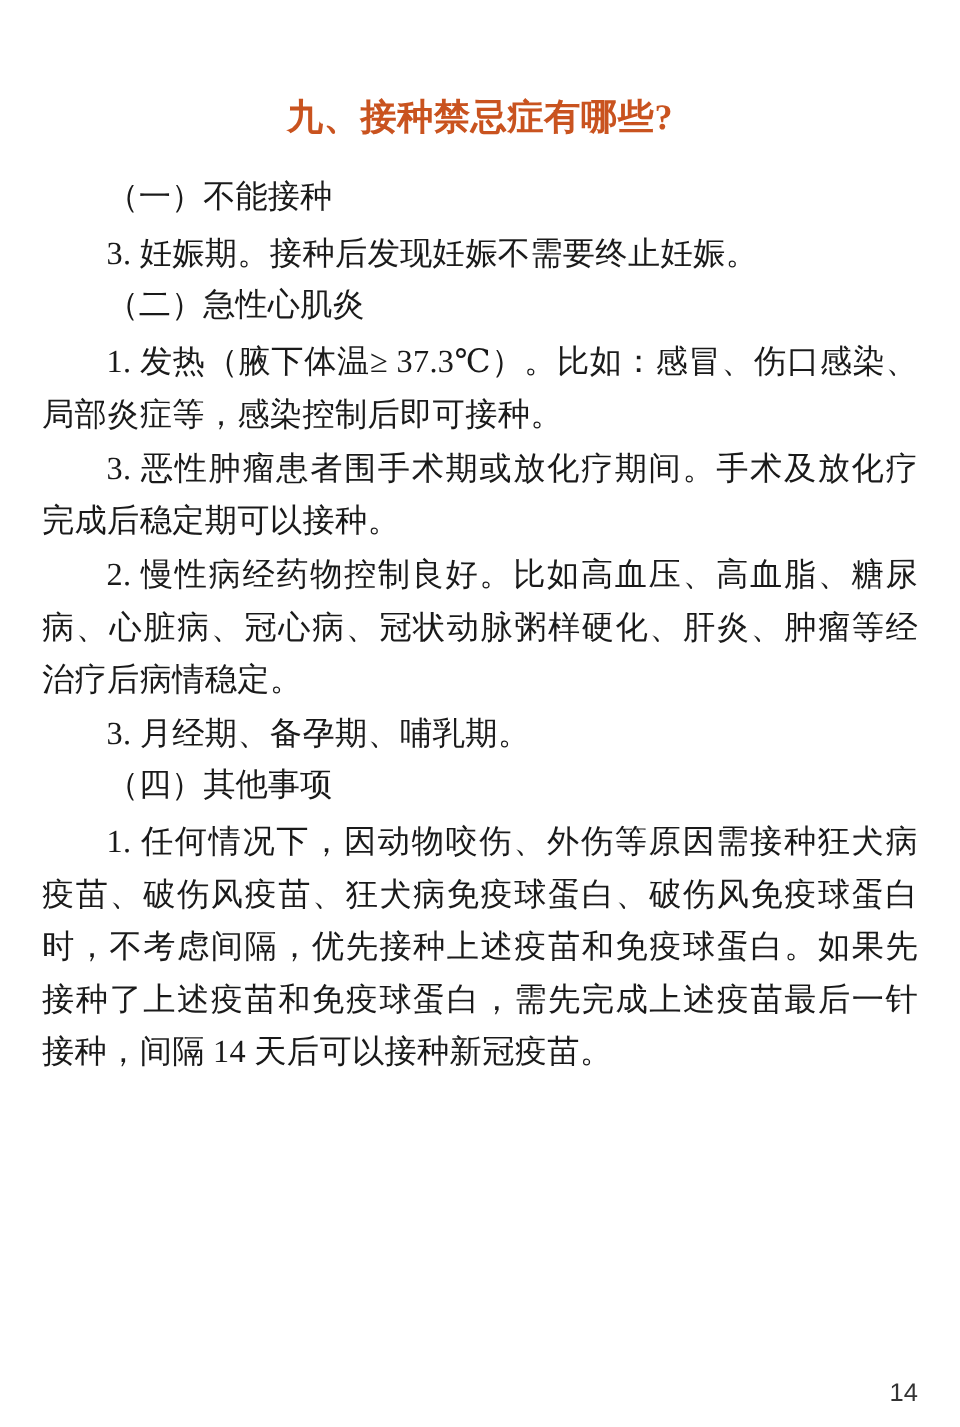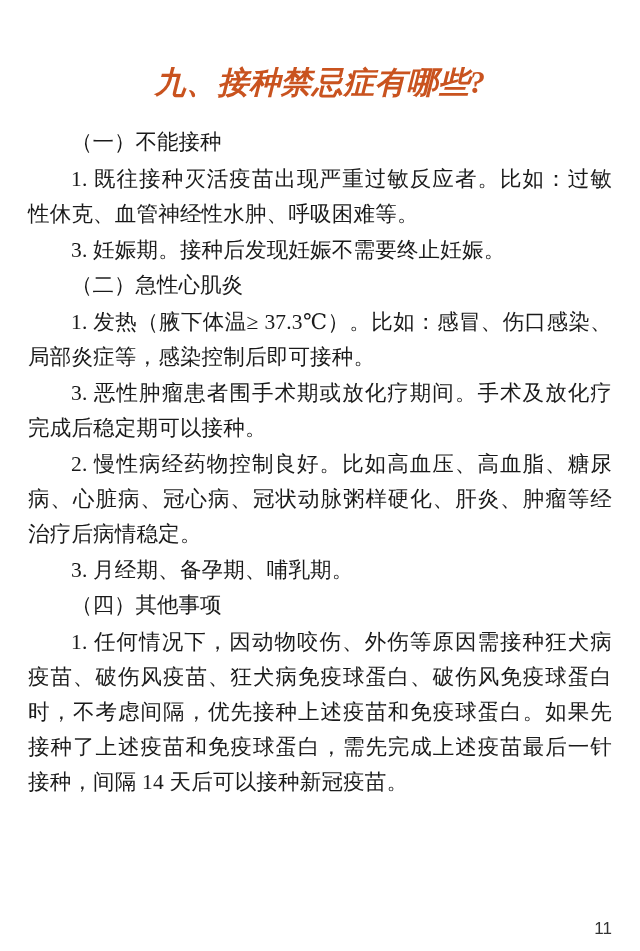--- a/index.html
+++ b/index.html
@@ -19,24 +19,23 @@
     box-sizing: border-box;
     width: 640px;
     height: 951px;
     padding: 62px 28px 0 28px;
     position: relative;
   }
   .doc-title {
     text-align: center;
     color: #c9531f;
     font-weight: bold;
-    font-size: 31px;
+    font-size: 24px;
     letter-spacing: 0.5px;
     margin: 0 0 22px 0;
-    font-style: italic;
   }
   .para {
     font-size: 21.5px;
     line-height: 35px;
     text-align: justify;
     text-justify: inter-ideograph;
     margin: 0 0 1px 0;
     letter-spacing: 0.2px;
   }
   .indent {
@@ -58,27 +57,26 @@
     font-family: "Liberation Sans", sans-serif;
   }
 </style>
 </head>
 <body>
 
 <div class="page">
   <h1 class="doc-title">九、接种禁忌症有哪些?</h1>
 
   <div class="subhead">（一）不能接种</div>
-  <p class="para indent">1. 既往接种灭活疫苗出现严重过敏反应者。比如：过敏性休克、血管神经性水肿、呼吸困难等。</p>
   <p class="para indent">3. 妊娠期。接种后发现妊娠不需要终止妊娠。</p>
 
   <div class="subhead">（二）急性心肌炎</div>
   <p class="para indent">1. 发热（腋下体温≥ 37.3℃）。比如：感冒、伤口感染、局部炎症等，感染控制后即可接种。</p>
   <p class="para indent">3. 恶性肿瘤患者围手术期或放化疗期间。手术及放化疗完成后稳定期可以接种。</p>
 
   <p class="para indent">2. 慢性病经药物控制良好。比如高血压、高血脂、糖尿病、心脏病、冠心病、冠状动脉粥样硬化、肝炎、肿瘤等经治疗后病情稳定。</p>
   <p class="para indent">3. 月经期、备孕期、哺乳期。</p>
 
   <div class="subhead">（四）其他事项</div>
   <p class="para indent">1. 任何情况下，因动物咬伤、外伤等原因需接种狂犬病疫苗、破伤风疫苗、狂犬病免疫球蛋白、破伤风免疫球蛋白时，不考虑间隔，优先接种上述疫苗和免疫球蛋白。如果先接种了上述疫苗和免疫球蛋白，需先完成上述疫苗最后一针接种，间隔 14 天后可以接种新冠疫苗。</p>
 
-  <div class="page-number">11</div>
+  <div class="page-number">14</div>
 </div>
 
 </body></html>

